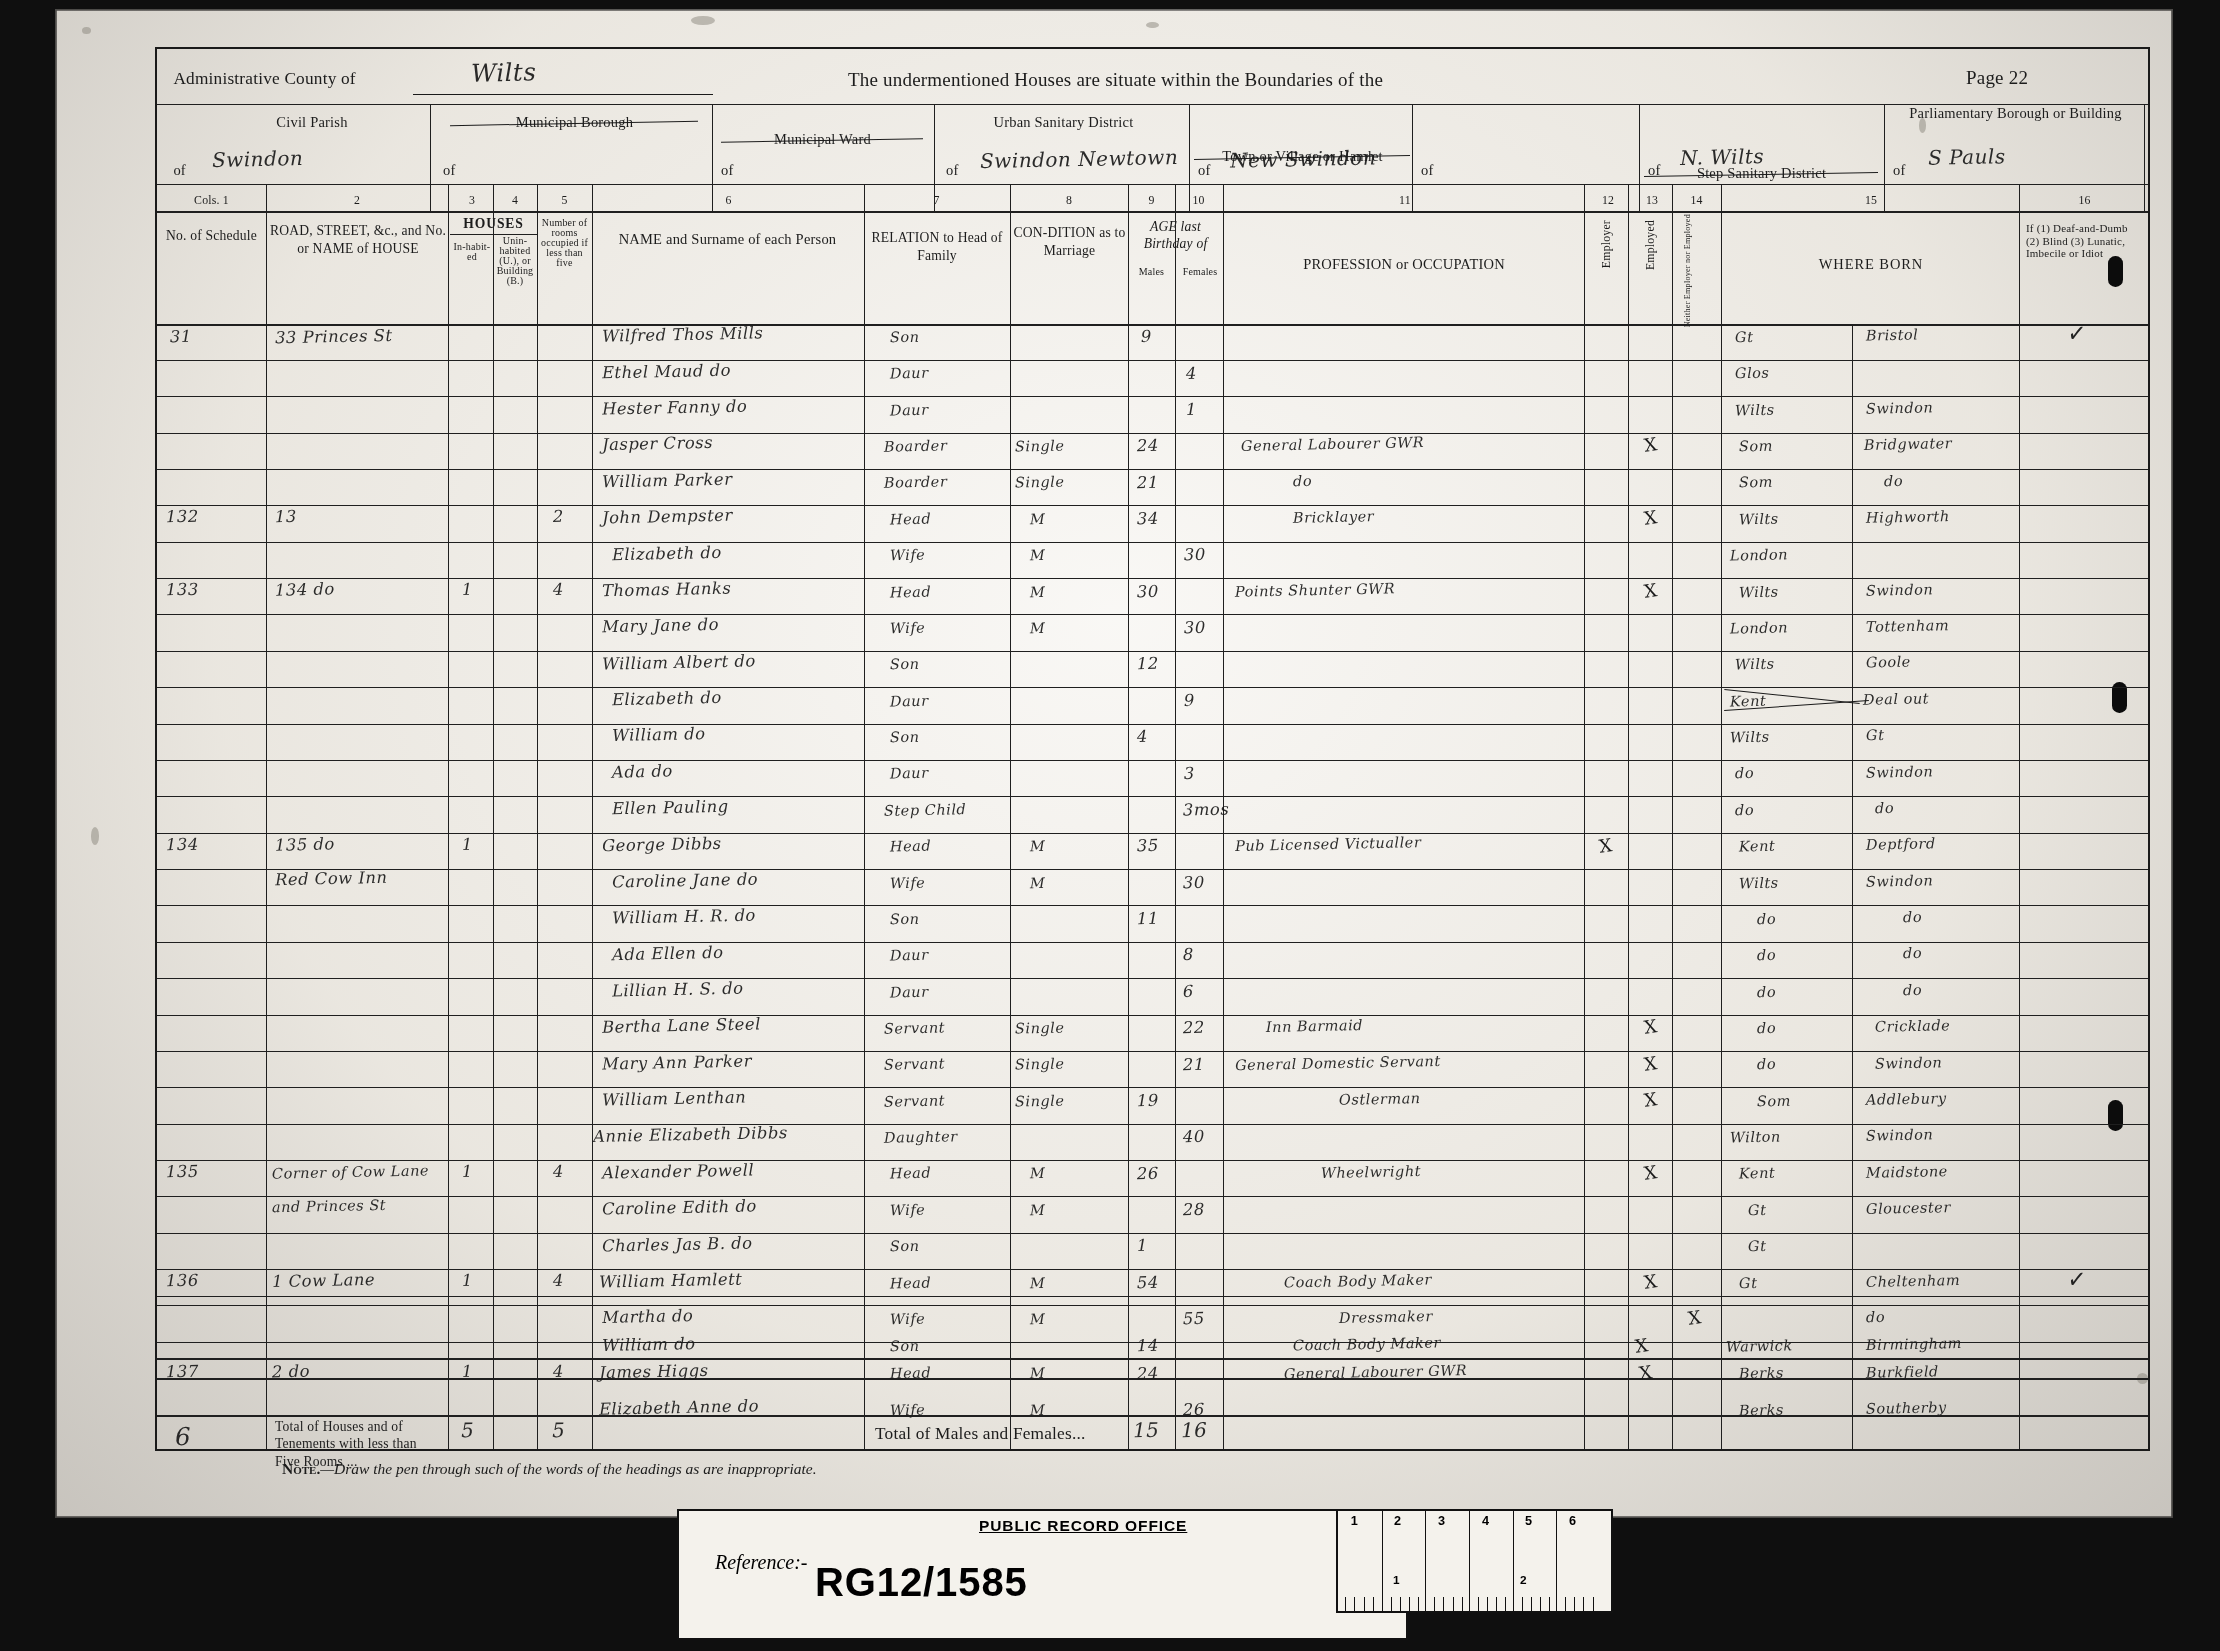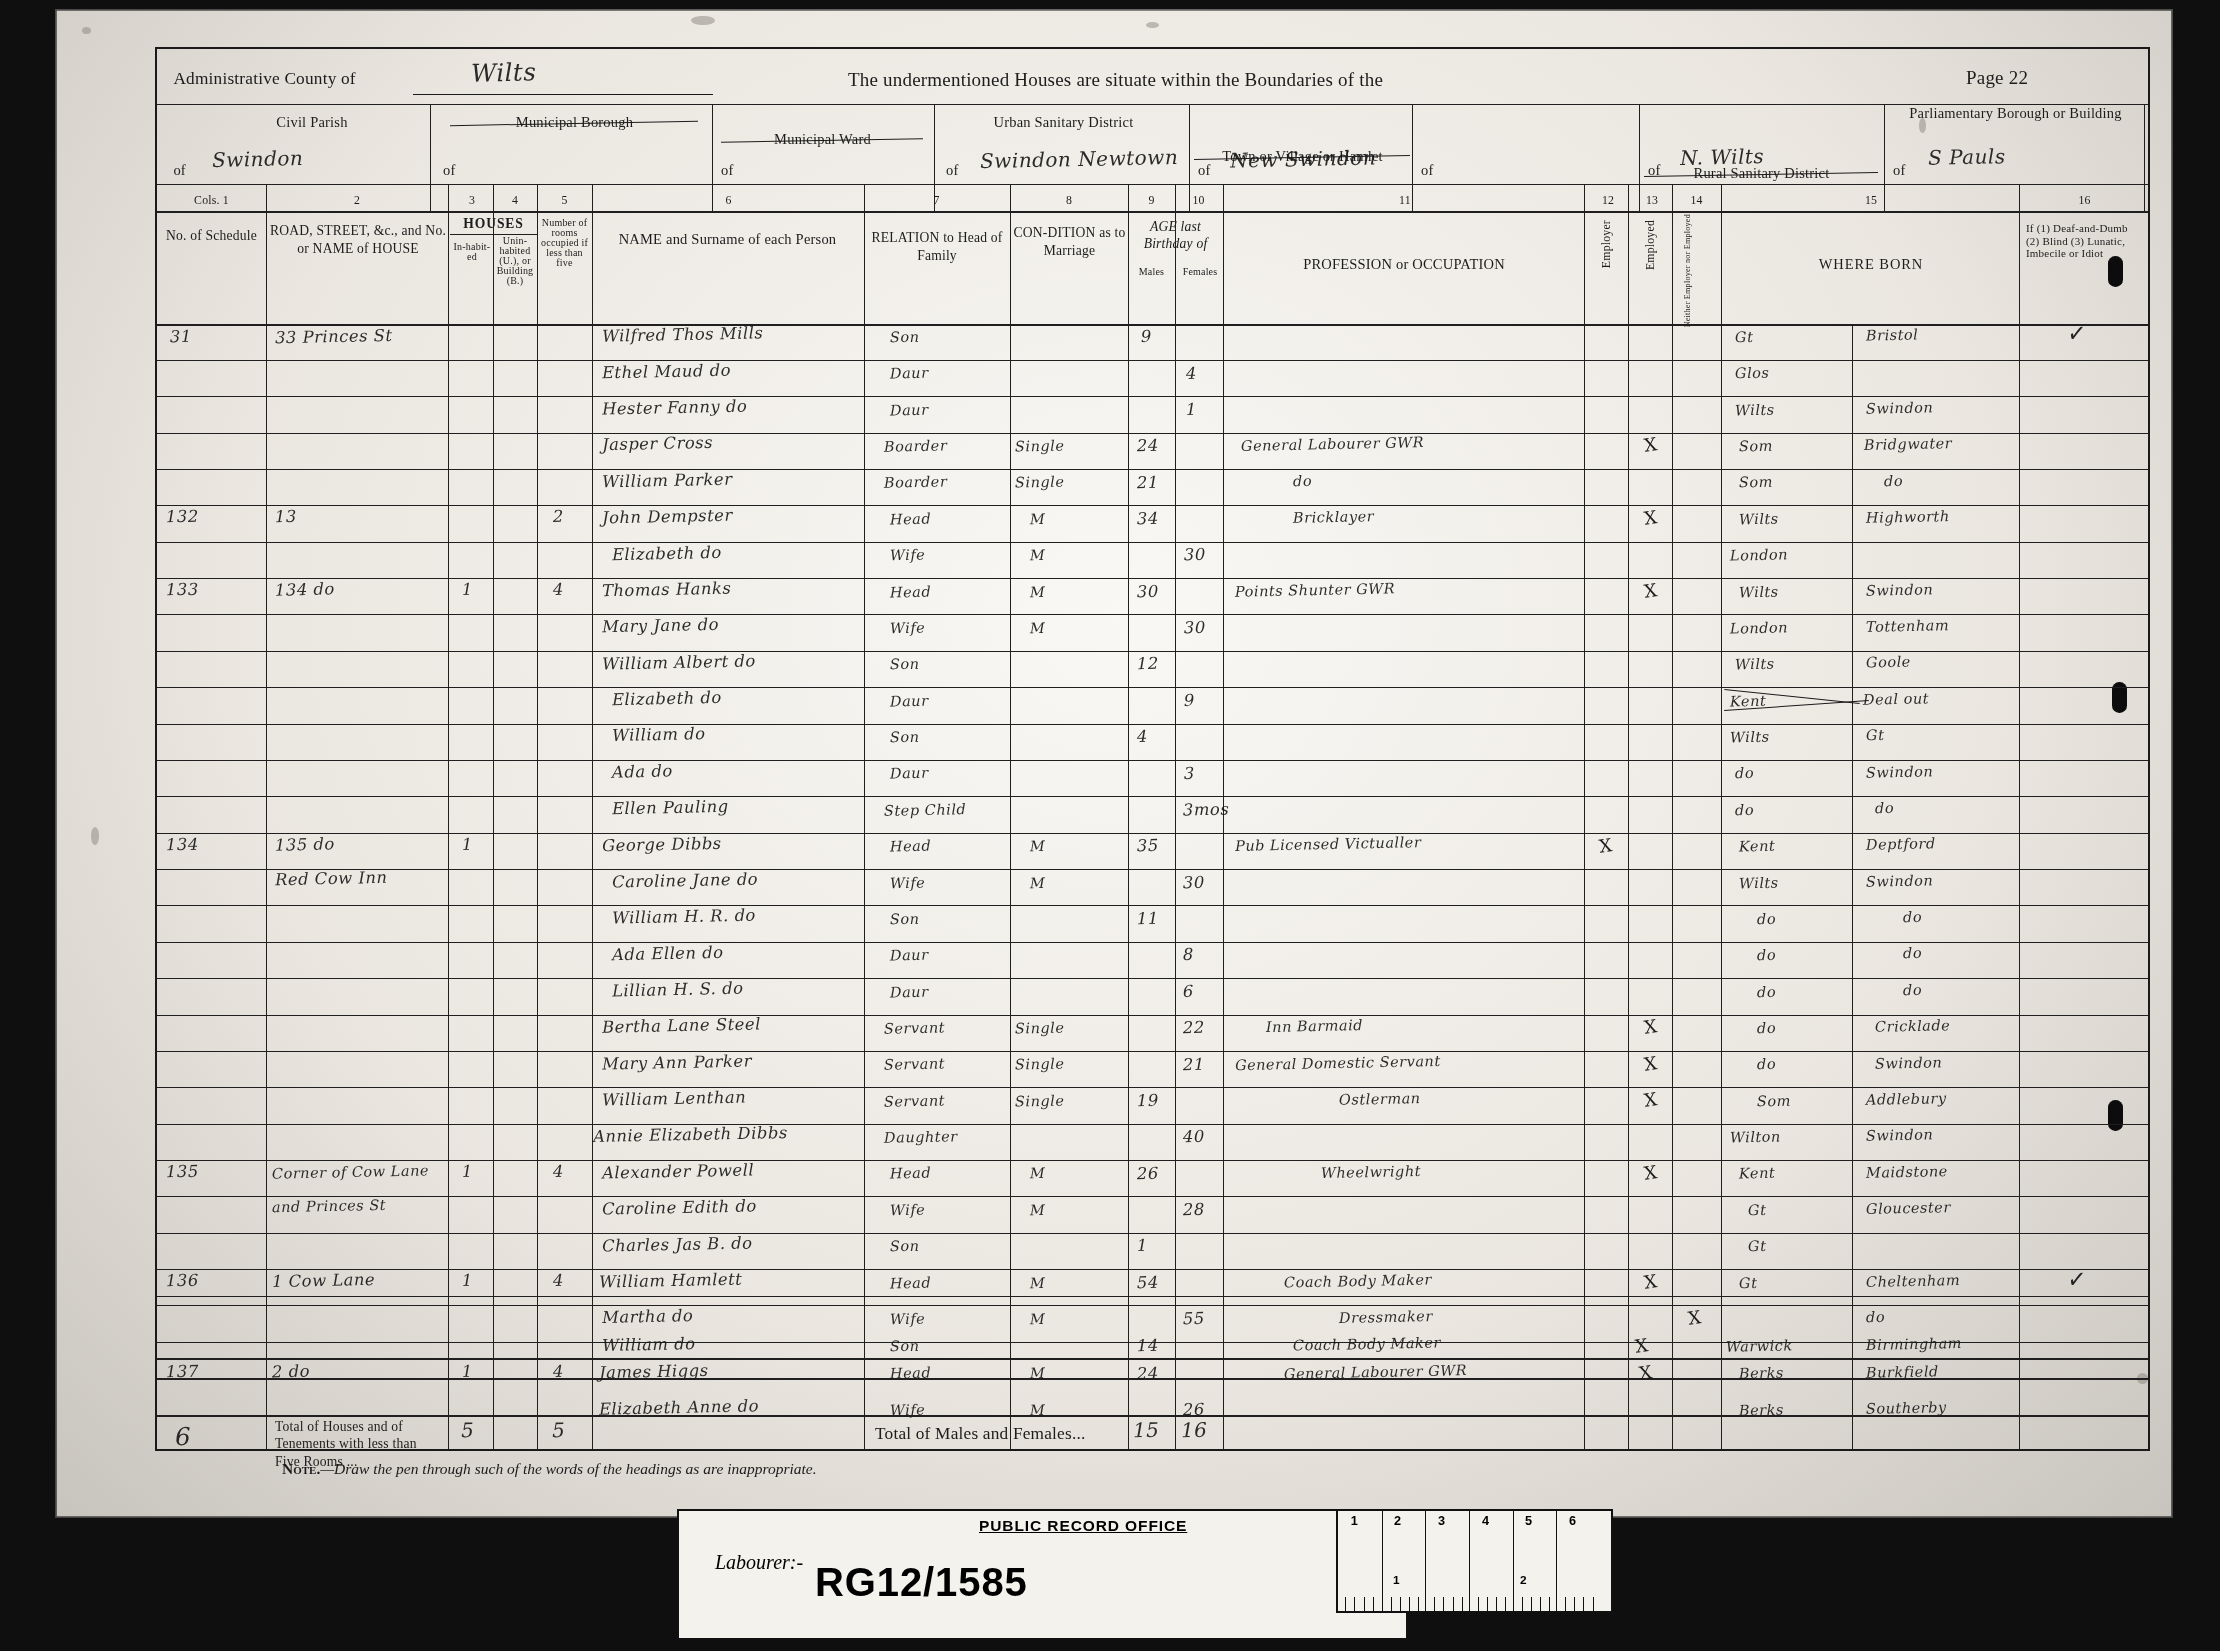--- a/index.html
+++ b/index.html
@@ -91,21 +91,21 @@
       <div class="vline" style="left:1255px;top:55px;height:107px;"></div>
       <div class="vline" style="left:1482px;top:55px;height:107px;"></div>
       <div class="vline" style="left:1727px;top:55px;height:107px;"></div>
 
       <div class="lbl c" style="left:55px;top:65px;width:200px;">Civil Parish</div>
       <div class="lbl c strike" style="left:297px;top:65px;width:241px;">Municipal Borough</div>
       <div class="lbl c strike" style="left:568px;top:65px;width:195px;">Municipal Ward</div>
 
       <div class="lbl c" style="left:786px;top:65px;width:241px;">Urban Sanitary District</div>
       <div class="lbl c strike" style="left:1041px;top:65px;width:209px;">Town or Village or Hamlet</div>
-      <div class="lbl c strike" style="left:1491px;top:65px;width:227px;">Rural Sanitary District</div>
+      <div class="lbl c strike" style="left:1491px;top:65px;width:227px;">Step Sanitary District</div>
 
       <div class="lbl c" style="left:1736px;top:56px;width:245px;line-height:17.3px;">Parliamentary Borough or Building</div>
 
       <div class="lbl c" style="left:1987px;top:55px;width:0;"></div>
 
       <div class="lbl" style="left:16.4px;top:113px;">of</div>
       <div class="hand" style="position:absolute;left:55px;top:98px;">Swindon</div>
       <div class="lbl" style="left:286px;top:113px;">of</div>
       <div class="lbl" style="left:564px;top:113px;">of</div>
       <div class="lbl" style="left:789px;top:113px;">of</div>
@@ -486,21 +486,21 @@
       <div class="hand" style="position:absolute;left:1024px;top:1369px;">16</div>
     </div>
 
     <div class="note">
       <b>Note.</b><span>—Draw the pen through such of the words of the headings as are inappropriate.</span>
     </div>
   </div>
 
   <div class="refbar">
     <div class="pro">PUBLIC RECORD OFFICE</div>
-    <div class="reflabel">Labourer:-</div>
+    <div class="reflabel">Reference:-</div>
     <div class="refval">RG12/1585</div>
   </div>
 
   <div class="ruler">
     <div class="seg" style="left:44px;"></div>
     <div class="seg" style="left:87px;"></div>
     <div class="seg" style="left:131px;"></div>
     <div class="seg" style="left:175px;"></div>
     <div class="seg" style="left:218px;"></div>
     <div class="num" style="left:12.7px;">1</div>

